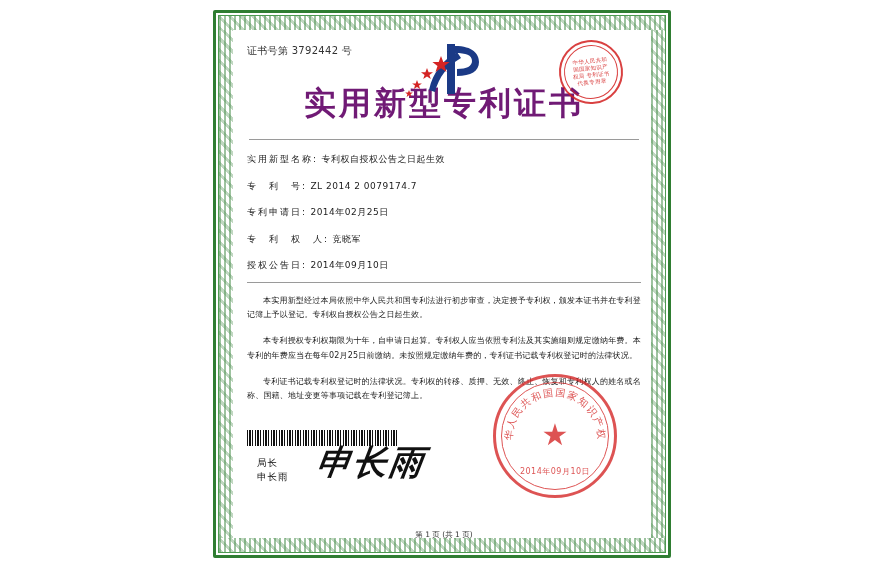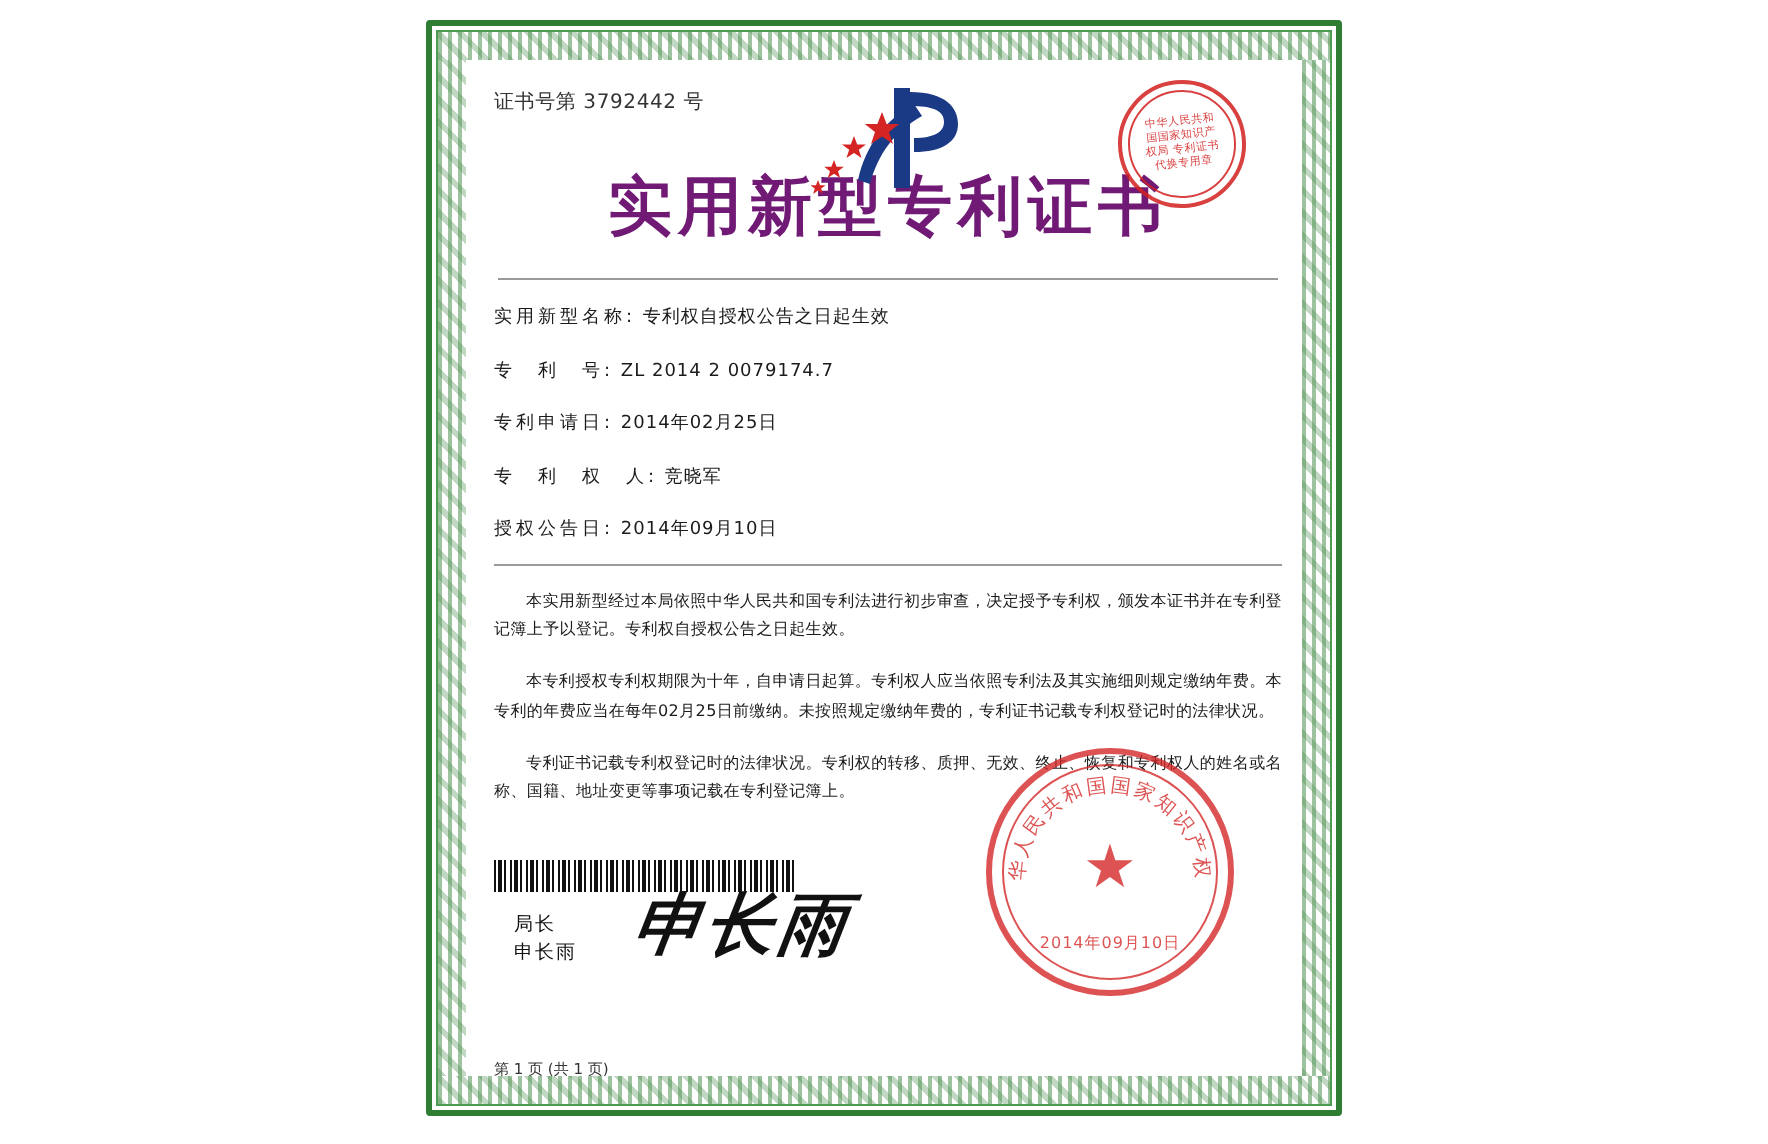--- a/index.html
+++ b/index.html
@@ -181,21 +181,21 @@
     color: #111;
     letter-spacing: 2px;
     transform: skewX(-8deg);
   }
 
   .page-foot {
     position: absolute;
     bottom: -6px;
     left: 0;
     right: 0;
-    text-align: left;
+    text-align: center;
     font-size: 7.5px;
     color: #333;
   }
 
   
   .seal-small {
     position: absolute;
     right: 18px;
     top: 6px;
     width: 60px;

